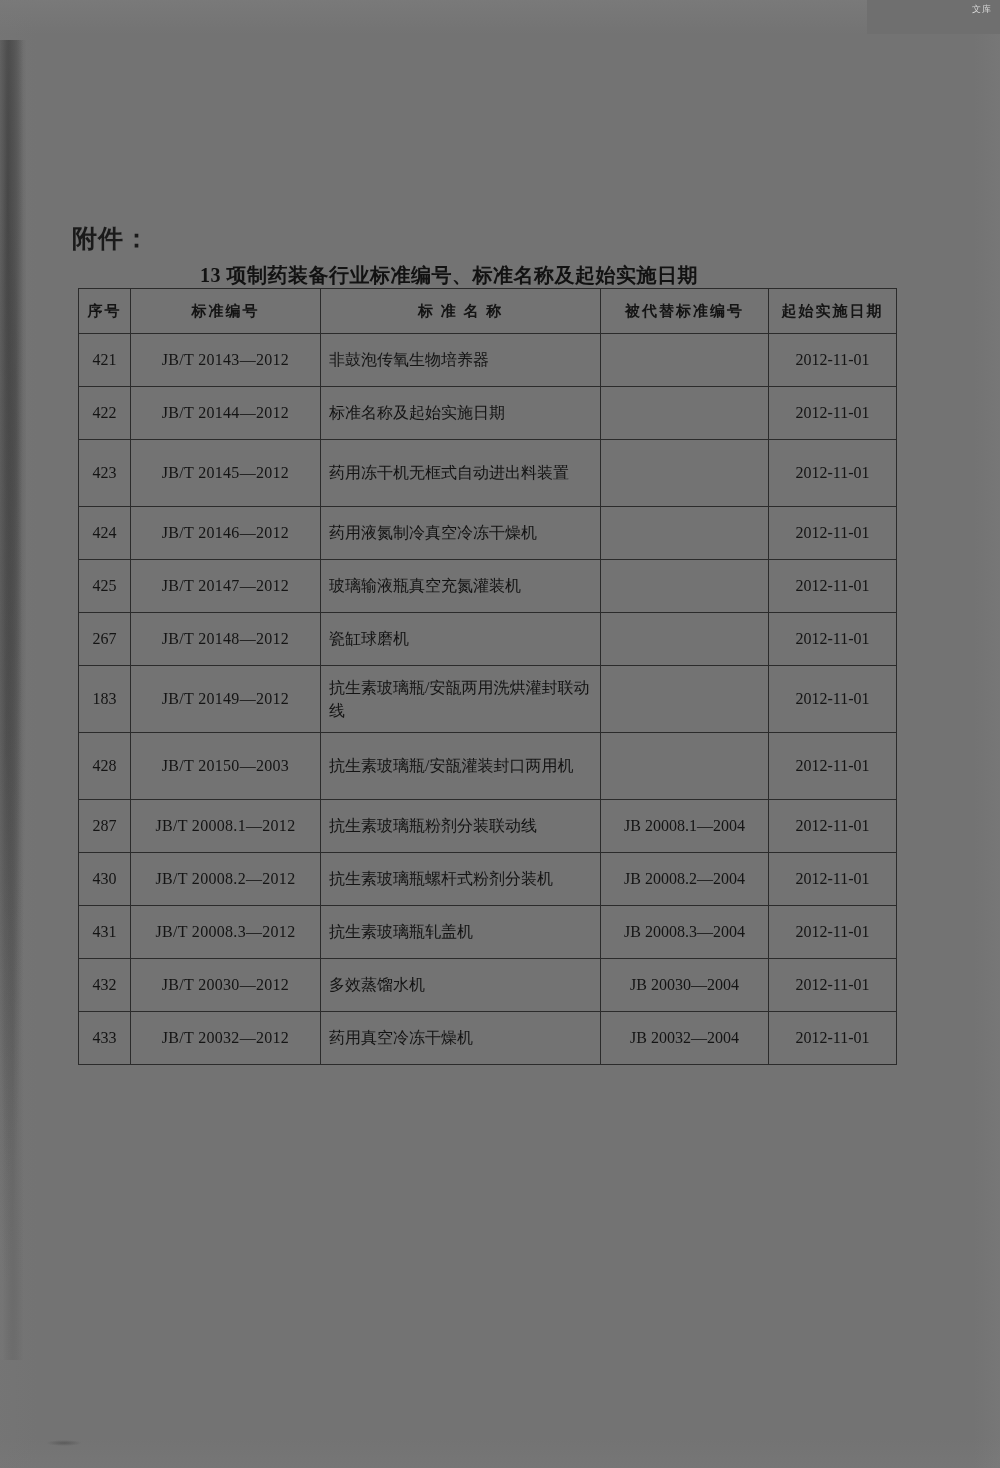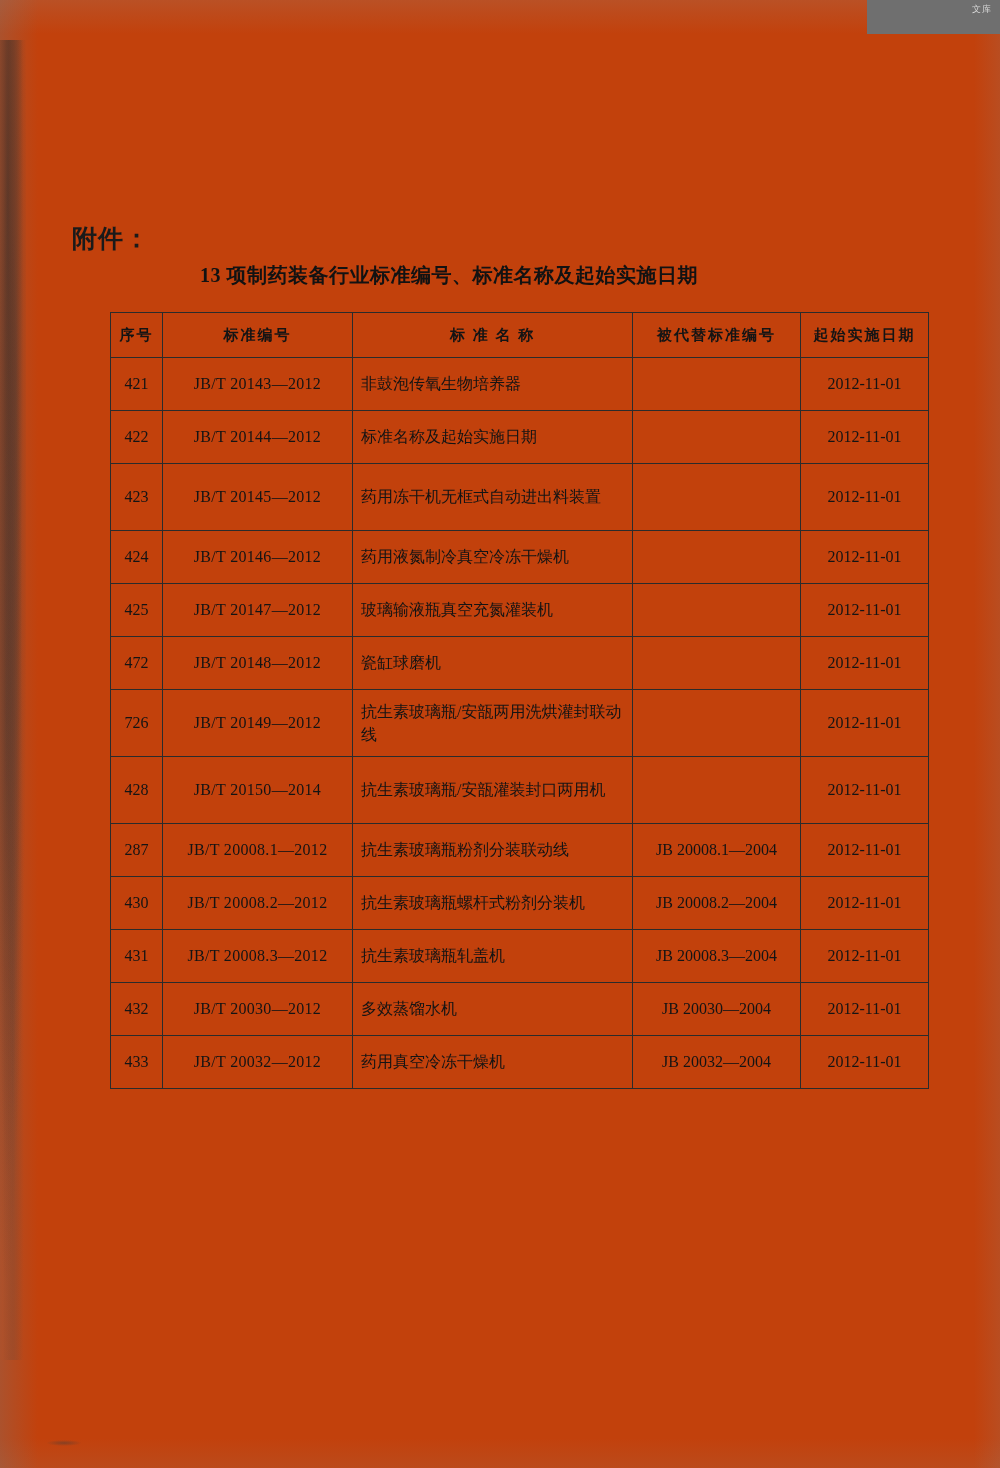--- a/index.html
+++ b/index.html
@@ -4,21 +4,21 @@
 <style>
   html, body {
     margin: 0;
     padding: 0;
     background: #8a8a8a;
   }
   .page {
     position: relative;
     width: 1000px;
     height: 1468px;
-    background: #c2410c;
+    background: #737373;
     overflow: hidden;
     font-family: "Liberation Serif", "DejaVu Serif", serif;
   }
   
   .paper-tint {
     position: absolute;
     inset: 0;
     background:
       linear-gradient(90deg, rgba(120,120,120,0.30) 0px, rgba(255,255,255,0) 38px),
       linear-gradient(180deg, rgba(150,150,150,0.18) 0px, rgba(255,255,255,0) 34px),
@@ -84,25 +84,24 @@
     top: 262px;
     font-size: 20px;
     font-weight: 700;
     color: #121212;
     letter-spacing: 0.5px;
     white-space: nowrap;
   }
   table.std-table {
     position: absolute;
     left: 78px;
-    top: 312px;
+    top: 288px;
     width: 818px;
     border-collapse: collapse;
     table-layout: fixed;
-    margin-left: 32px;
   }
   table.std-table th,
   table.std-table td {
     border: 1px solid #2b2b2b;
     font-size: 16px;
     color: #141414;
     padding: 5px 8px;
     vertical-align: middle;
   }
   table.std-table thead th {
@@ -199,36 +198,36 @@
           <td class="date">2012-11-01</td>
         </tr>
         <tr class="short">
           <td class="seq">425</td>
           <td class="num">JB/T 20147—2012</td>
           <td class="name">玻璃输液瓶真空充氮灌装机</td>
           <td class="repl"></td>
           <td class="date">2012-11-01</td>
         </tr>
         <tr class="short">
-          <td class="seq">472</td>
+          <td class="seq">267</td>
           <td class="num">JB/T 20148—2012</td>
           <td class="name">瓷缸球磨机</td>
           <td class="repl"></td>
           <td class="date">2012-11-01</td>
         </tr>
         <tr class="tall">
-          <td class="seq">726</td>
+          <td class="seq">183</td>
           <td class="num">JB/T 20149—2012</td>
           <td class="name">抗生素玻璃瓶/安瓿两用洗烘灌封联动线</td>
           <td class="repl"></td>
           <td class="date">2012-11-01</td>
         </tr>
         <tr class="tall">
           <td class="seq">428</td>
-          <td class="num">JB/T 20150—2014</td>
+          <td class="num">JB/T 20150—2003</td>
           <td class="name">抗生素玻璃瓶/安瓿灌装封口两用机</td>
           <td class="repl"></td>
           <td class="date">2012-11-01</td>
         </tr>
         <tr class="short">
           <td class="seq">287</td>
           <td class="num">JB/T 20008.1—2012</td>
           <td class="name">抗生素玻璃瓶粉剂分装联动线</td>
           <td class="repl">JB 20008.1—2004</td>
           <td class="date">2012-11-01</td>

